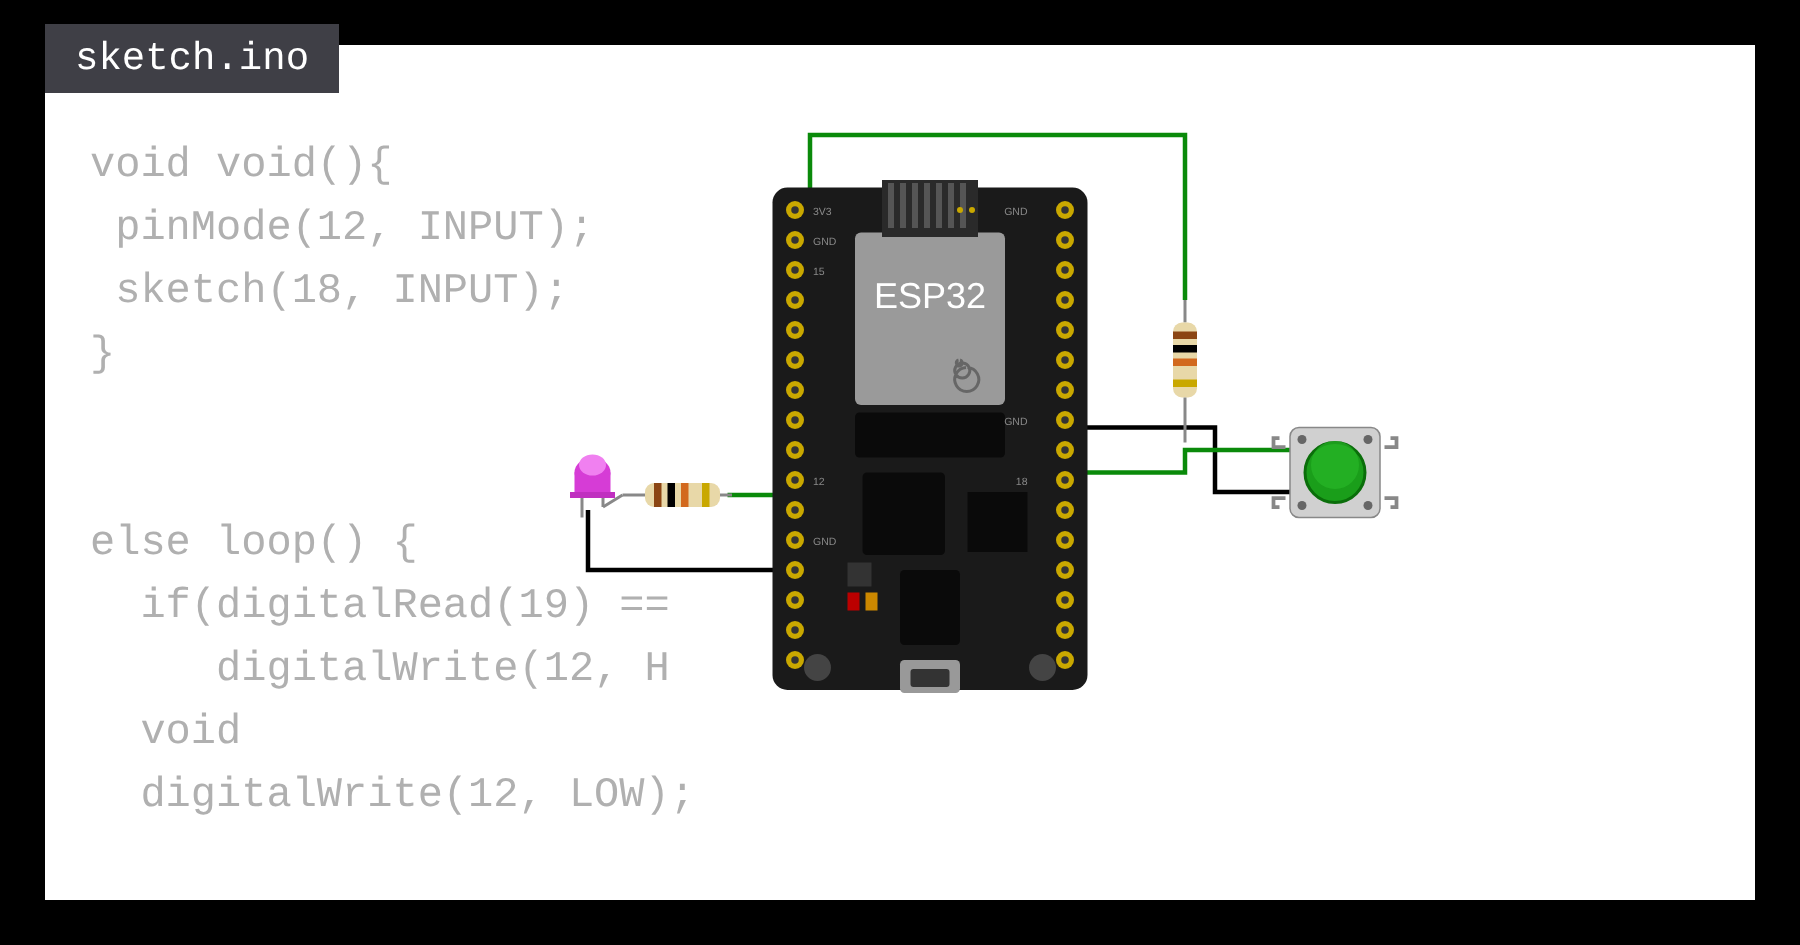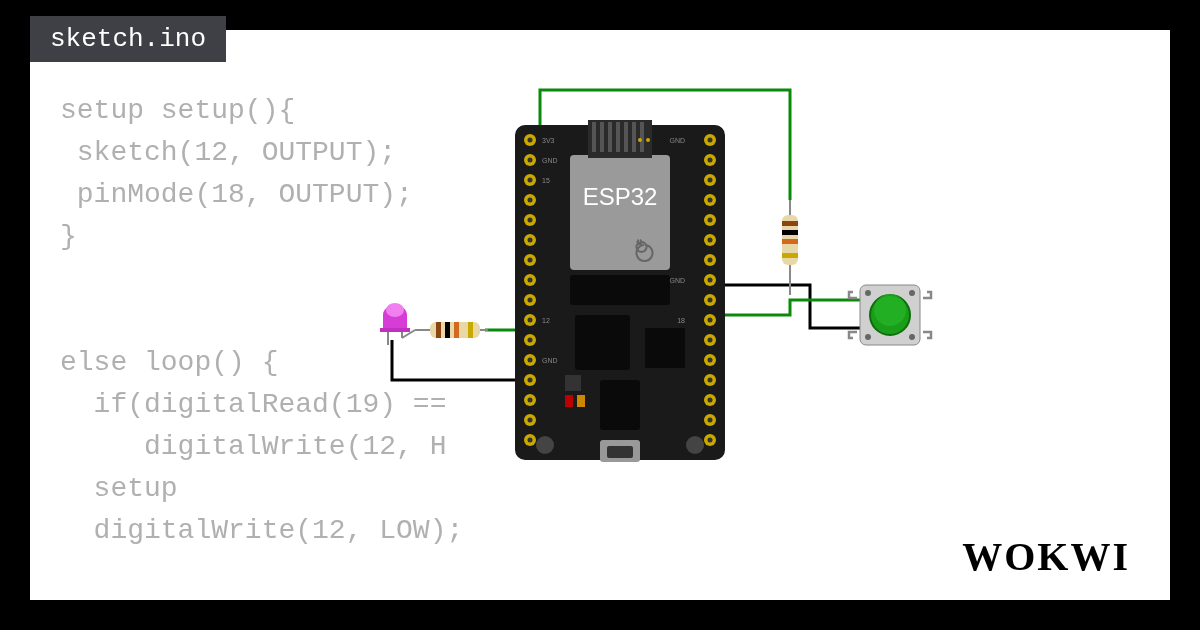--- a/index.html
+++ b/index.html
@@ -58,30 +58,30 @@
       width: 700px;
       height: 440px;
     }
   </style>
 </head>
 <body>
 
 <div class="canvas">
   <div class="tab">sketch.ino</div>
 
-  <div class="code-area"><span>setup setup(){</span>
-<span> sketch(12, OUTPUT);</span>
-<span> pinMode(18, OUTPUT);</span>
+  <div class="code-area"><span>void void(){</span>
+<span> pinMode(12, INPUT);</span>
+<span> sketch(18, INPUT);</span>
 <span>}</span>
 <span></span>
 <span></span>
 <span>else loop() {</span>
 <span>  if(digitalRead(19) ==</span>
 <span>     digitalWrite(12, H</span>
-<span>  setup</span>
+<span>  void</span>
 <span>  digitalWrite(12, LOW);</span></div>
 
   <svg class="circuit" viewBox="0 0 700 440">
 
     <path d="M 170 60 L 170 20 L 420 20 L 420 130" stroke="#0a8a0a" stroke-width="3" fill="none"></path>
 
     <path d="M 345 215 L 440 215 L 440 258 L 490 258" stroke="#000" stroke-width="3" fill="none"></path>
 
     <path d="M 345 245 L 420 245 L 420 230 L 490 230" stroke="#0a8a0a" stroke-width="3" fill="none"></path>
 
@@ -245,14 +245,13 @@
       <circle cx="498" cy="267" r="3" fill="#666"></circle>
       <circle cx="542" cy="267" r="3" fill="#666"></circle>
 
       <path d="M 487 228 l -8 0 l 0 -6 l 4 0" stroke="#888" stroke-width="2.5" fill="none"></path>
       <path d="M 487 262 l -8 0 l 0 6 l 4 0" stroke="#888" stroke-width="2.5" fill="none"></path>
       <path d="M 553 228 l 8 0 l 0 -6 l -4 0" stroke="#888" stroke-width="2.5" fill="none"></path>
       <path d="M 553 262 l 8 0 l 0 6 l -4 0" stroke="#888" stroke-width="2.5" fill="none"></path>
     </g>
   </svg>
 
-  <div class="logo">WOKWI</div>
 </div>
 
 </body></html>

